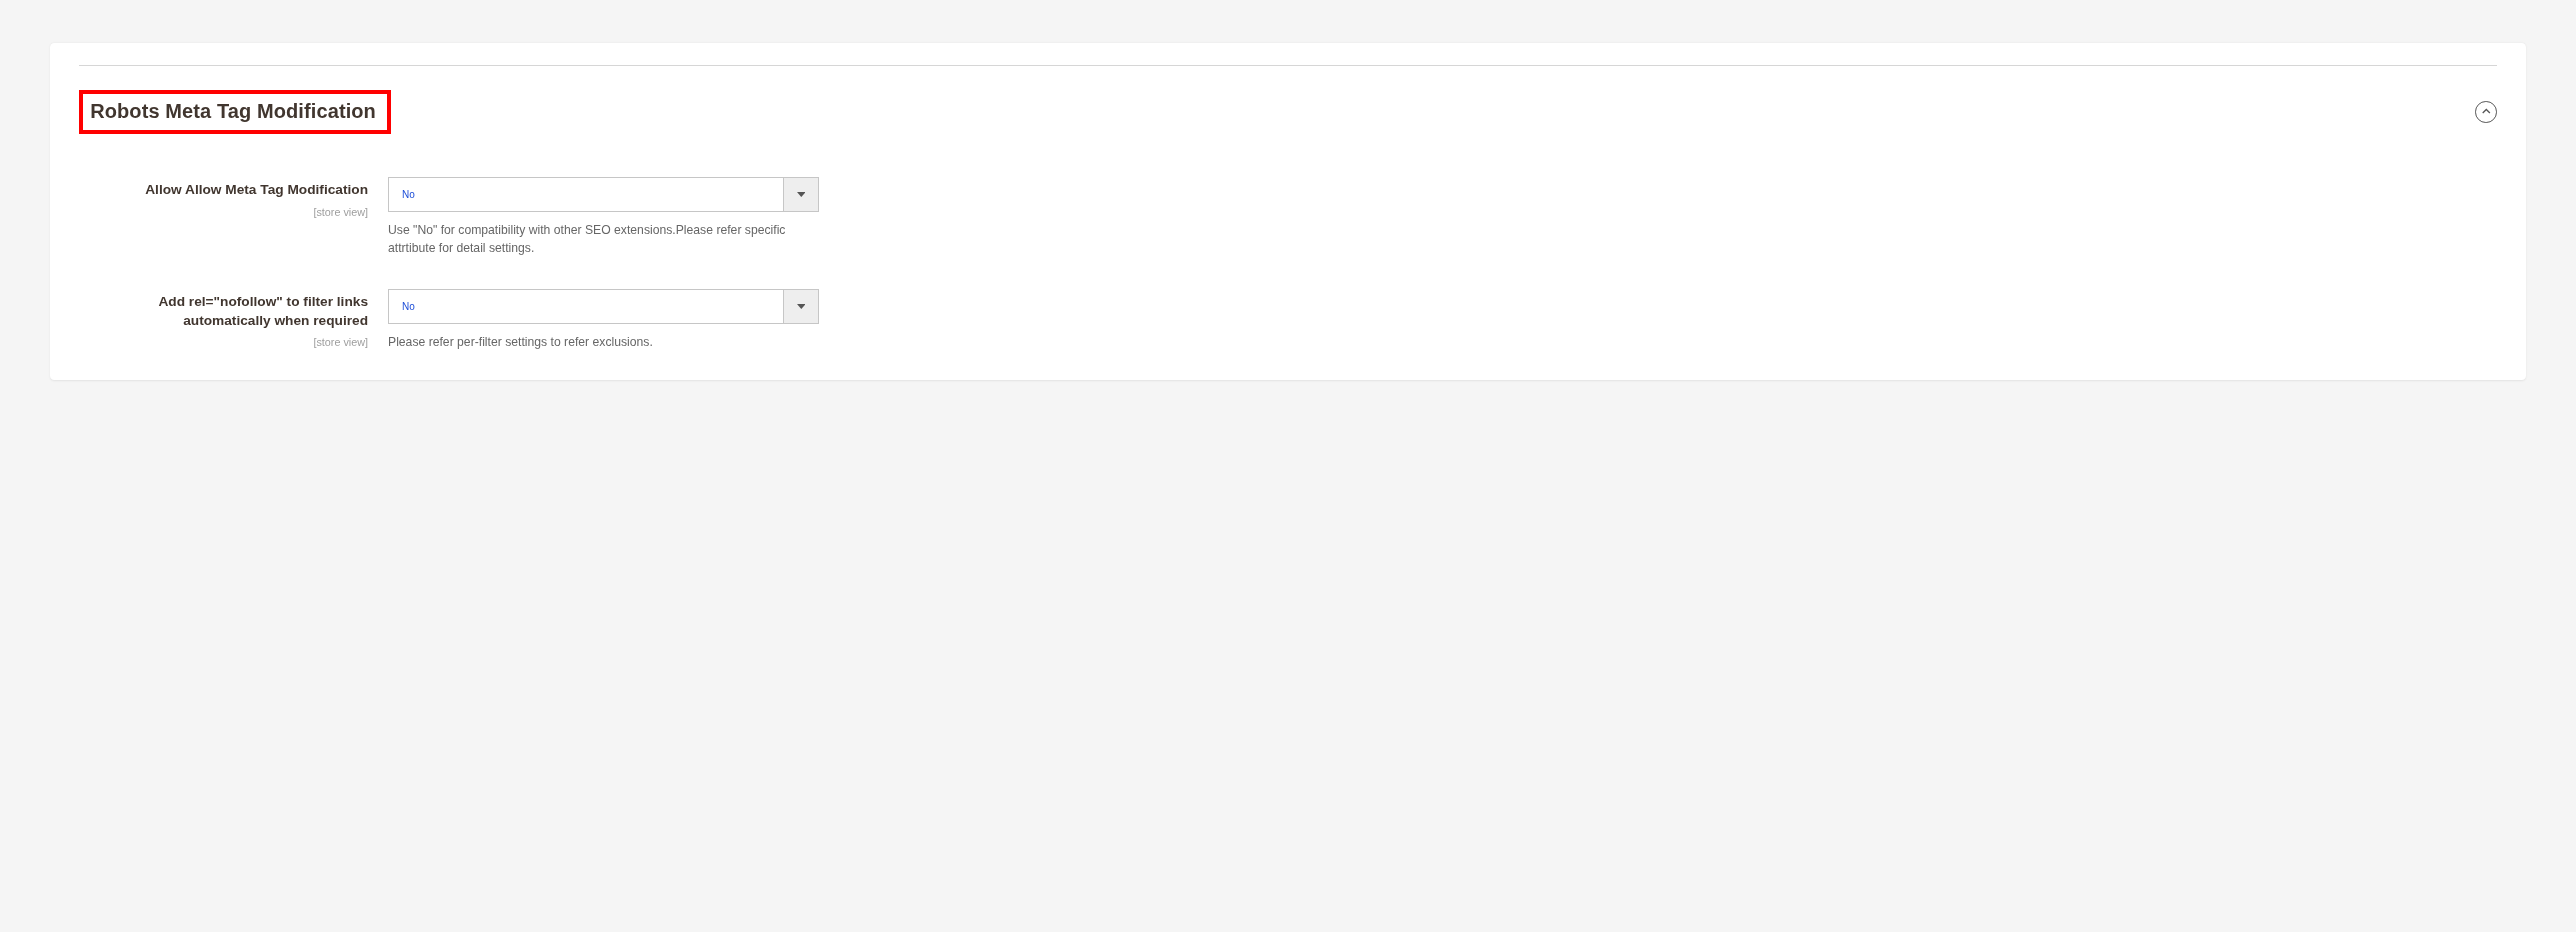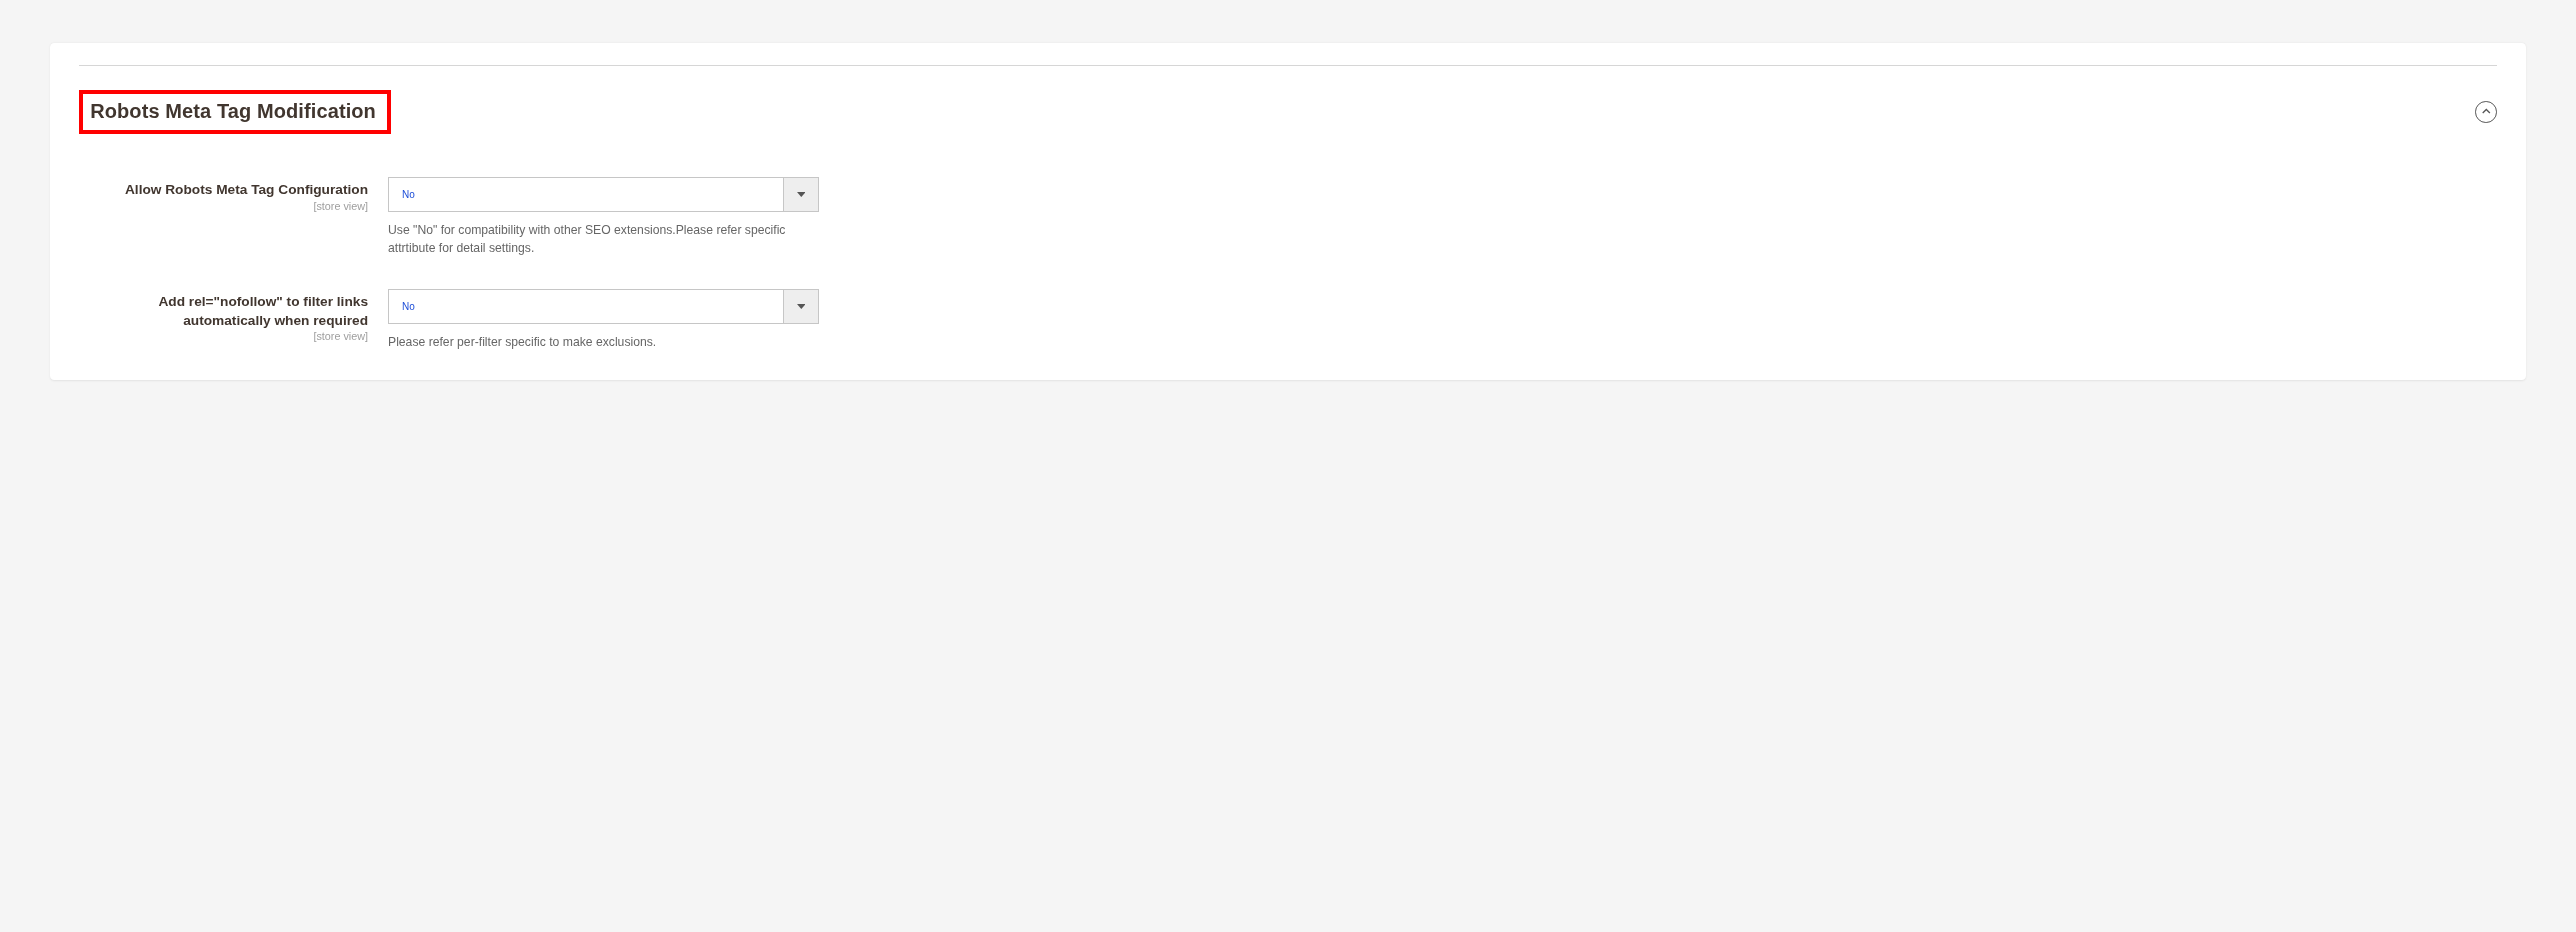--- a/index.html
+++ b/index.html
@@ -72,21 +72,21 @@
     }
     .field-label {
       font-size: 13.7px;
       font-weight: 600;
       color: #41362f;
       line-height: 1.35;
     }
     .field-scope {
       font-size: 10.8px;
       color: #9e9e9e;
-      margin-top: 0;
+      margin-top: 6px;
     }
     .field-control-col {
       flex: 1;
       max-width: 431px;
     }
     .select-wrap {
       position: relative;
       display: flex;
       border: 0.7px solid #c6c6c6;
       height: 35px;
@@ -132,21 +132,21 @@
     </div>
     <div class="collapse-toggle">
       <svg viewBox="0 0 12 8">
         <path d="M1 6 L6 1 L11 6" stroke="#555" stroke-width="1.8" fill="none"></path>
       </svg>
     </div>
   </div>
 
   <div class="field-row">
     <div class="field-label-col">
-      <div class="field-label">Allow Robots Meta Tag Configuration</div>
+      <div class="field-label">Allow Allow Meta Tag Modification</div>
       <div class="field-scope">[store view]</div>
     </div>
     <div class="field-control-col">
       <div class="select-wrap">
         <div class="select-value">No</div>
         <div class="select-arrow">
           <svg viewBox="0 0 12 8">
             <path d="M0 0 L6 7 L12 0 Z"></path>
           </svg>
         </div>
@@ -162,18 +162,18 @@
     </div>
     <div class="field-control-col">
       <div class="select-wrap">
         <div class="select-value">No</div>
         <div class="select-arrow">
           <svg viewBox="0 0 12 8">
             <path d="M0 0 L6 7 L12 0 Z"></path>
           </svg>
         </div>
       </div>
-      <div class="field-hint">Please refer per-filter specific to make exclusions.</div>
+      <div class="field-hint">Please refer per-filter settings to refer exclusions.</div>
     </div>
   </div>
 
 </div>
 
 
 </body></html>

